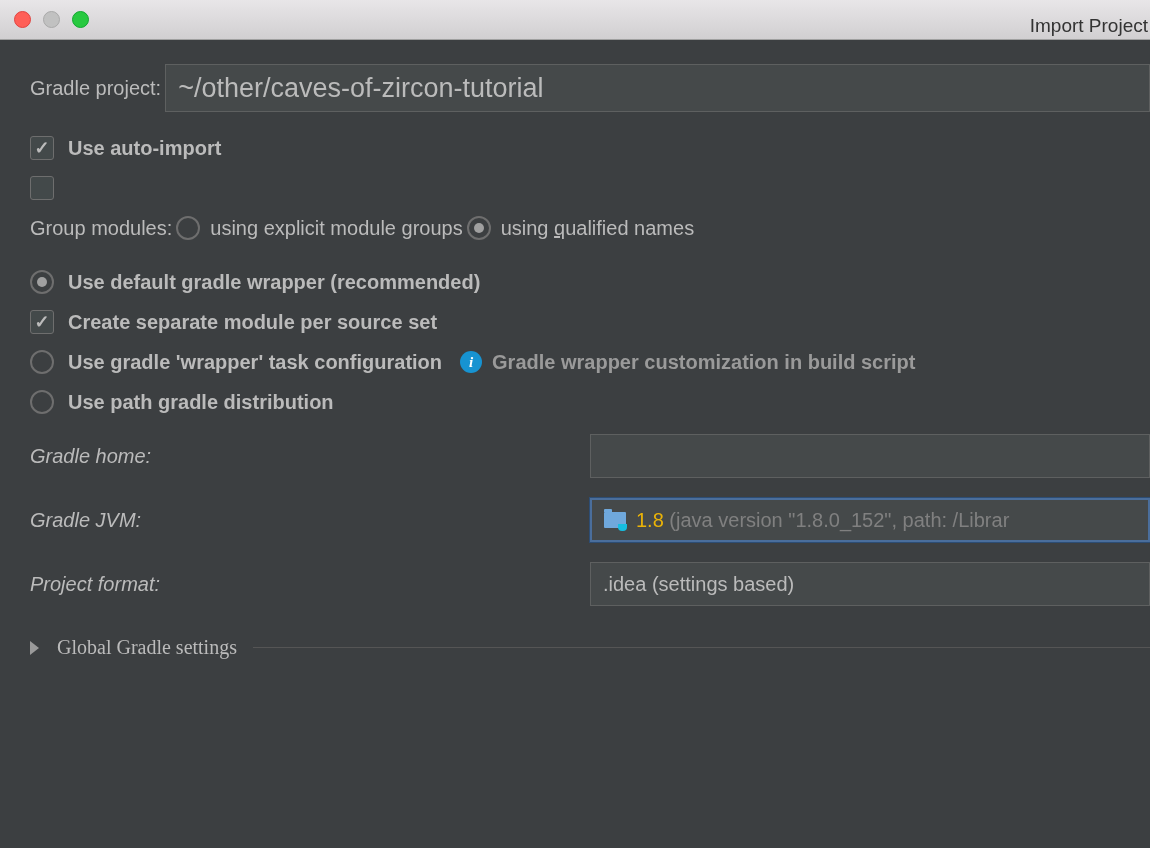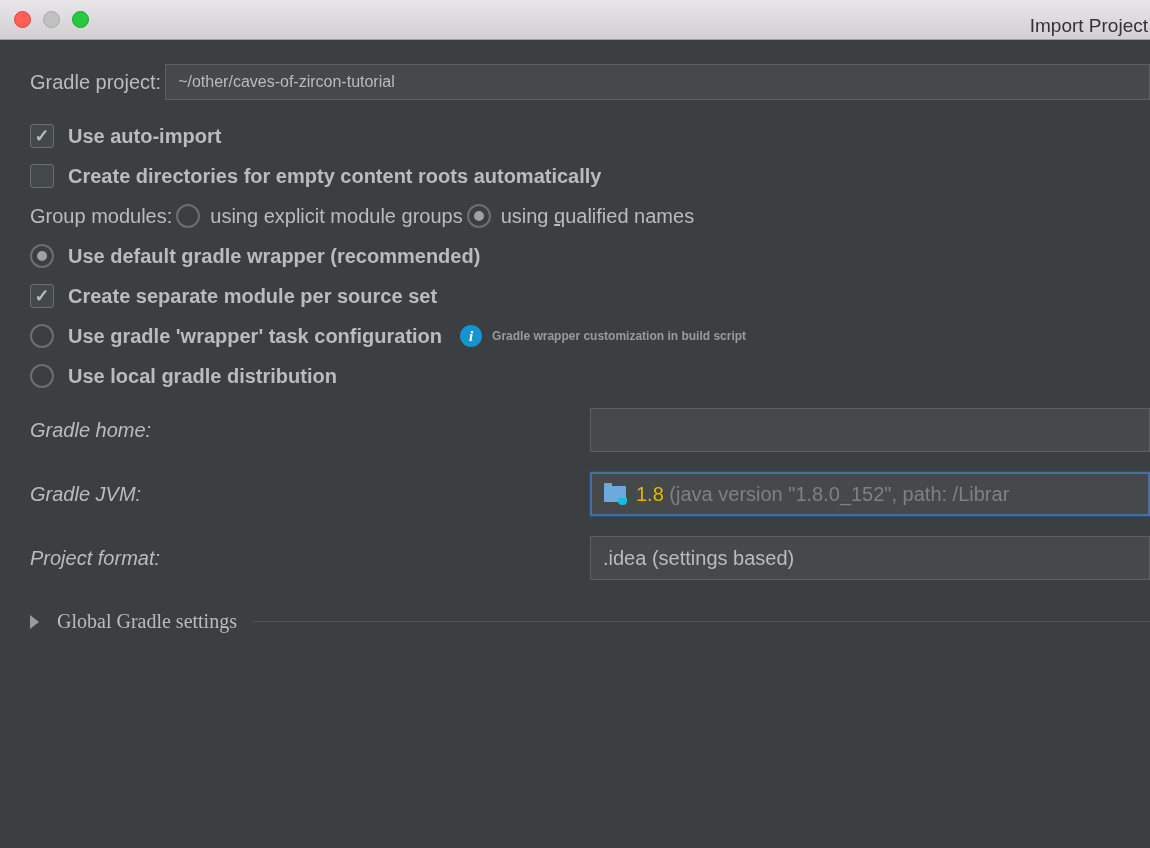--- a/index.html
+++ b/index.html
@@ -54,25 +54,25 @@
     display: flex;
     align-items: center;
     margin-bottom: 14px;
   }
   .label {
     margin-right: 4px;
     white-space: nowrap;
   }
   .txt-input {
     flex: 1;
-    height: 36px;
+    height: 48px;
     background: #45494a;
     border: 1px solid #5e6060;
     color: #bbbbbb;
-    font-size: 16px;
+    font-size: 27px;
     padding: 0 12px;
     border-radius: 0;
   }
   .checkbox {
     width: 24px;
     height: 24px;
     border: 1px solid #6e6e6e;
     border-radius: 3px;
     background: #43494a;
     display: inline-flex;
@@ -123,21 +123,21 @@
     align-items: center;
     justify-content: center;
     font-style: italic;
     font-family: Georgia, serif;
     font-weight: 700;
     font-size: 15px;
     margin: 0 10px 0 18px;
     flex: none;
   }
   .hint {
-    font-size: 12px;
+    font-size: 20px;
     color: #9a9a9a;
   }
   .field-row {
     display: flex;
     align-items: center;
     margin-top: 20px;
     margin-bottom: 6px;
   }
   .field-label { width: 560px; flex: none; font-style: italic; }
   .field-box {
@@ -208,21 +208,21 @@
   }
   .sep-line {
     flex: 1;
     height: 1px;
     background: #555;
     margin-left: 16px;
   }
   .group-modules {
     display: flex;
     align-items: center;
-    margin: 12px 0 16px 0;
+    margin: 12px 0 30px 0;
   }
   .group-modules .radio { margin-left: 4px; margin-right: 10px; }
   .spacer-top { height: 10px; }
 </style>
 </head>
 <body>
 
 <div class="titlebar">
   <div class="traffic-lights">
     <div class="tl tl-close"></div>
@@ -241,21 +241,20 @@
 
   <div class="spacer-top"></div>
 
   <div class="opt-row">
     <span class="checkbox checked"></span>
     <span>Use auto-import</span>
   </div>
 
   <div class="opt-row">
     <span class="checkbox"></span>
-    <span>Create directories for empty content roots automatically</span>
   </div>
 
   <div class="group-modules">
     <span>Group modules:</span>
     <span class="radio"></span>
     <span><span>using explicit module </span><span class="mnemonic">g</span><span>roups</span></span>
     <span class="radio selected"></span>
     <span><span>using </span><span class="mnemonic">q</span><span>ualified names</span></span>
   </div>
 
@@ -271,21 +270,21 @@
 
   <div class="opt-row">
     <span class="radio"></span>
     <span>Use gradle 'wrapper' task configuration</span>
     <span class="info-icon">i</span>
     <span class="hint">Gradle wrapper customization in build script</span>
   </div>
 
   <div class="opt-row">
     <span class="radio"></span>
-    <span>Use local gradle distribution</span>
+    <span>Use path gradle distribution</span>
   </div>
 
   <div class="field-row">
     <span class="field-label">Gradle home:</span>
     <div class="field-box">
       <span></span>
     </div>
   </div>
 
   <div class="field-row">

